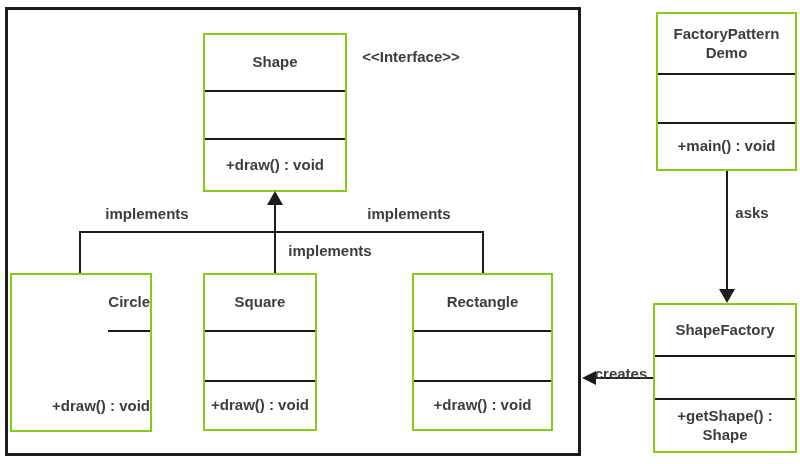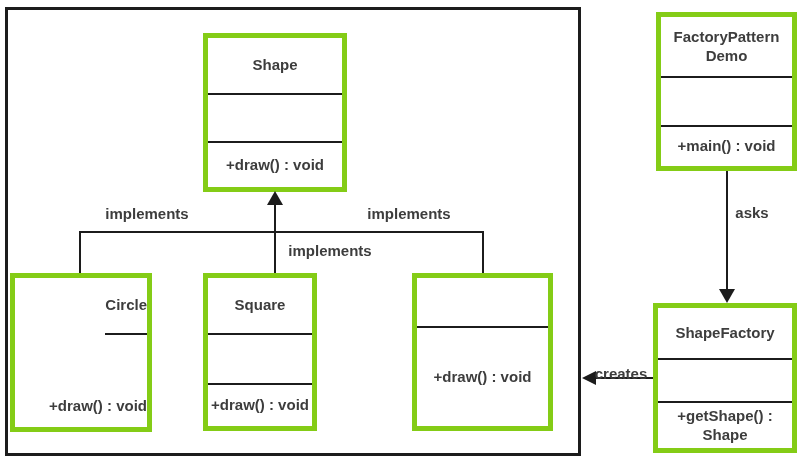--- a/index.html
+++ b/index.html
@@ -13,21 +13,21 @@
     height: 464px;
     background: #ffffff;
     overflow: hidden;
     font-family: "Liberation Sans", "DejaVu Sans", sans-serif;
     color: #3d3d3d;
   }
   
   .uml-box {
     position: absolute;
     box-sizing: border-box;
-    border: 5px solid #84cc16;
+    border: 2px solid #84cc16;
     background: #ffffff;
     display: flex;
     flex-direction: column;
   }
   .uml-sec {
     box-sizing: border-box;
     display: flex;
     align-items: center;
     justify-content: center;
     text-align: center;
@@ -90,34 +90,36 @@
 <div id="canvas">
 
   <div id="outer-frame"></div>
 
   <div class="uml-box" style="left:203px; top:33px; width:144px; height:159px;">
     <div class="uml-sec uml-title" style="height:57px;">Shape</div>
     <div class="uml-sec uml-attrs" style="height:48px;"></div>
     <div class="uml-sec uml-methods">+draw() : void</div>
   </div>
 
+  <div class="lbl" style="left:411px; top:48px;">&lt;&lt;Interface&gt;&gt;</div>
 
   <div class="uml-box" style="left:10px; top:273px; width:142px; height:159px;align-items:flex-end;">
     <div class="uml-sec uml-title" style="height:57px;">Circle</div>
     <div class="uml-sec uml-attrs" style="height:50px;"></div>
     <div class="uml-sec uml-methods">+draw() : void</div>
   </div>
 
   <div class="uml-box" style="left:203px; top:273px; width:114px; height:158px;">
     <div class="uml-sec uml-title" style="height:57px;">Square</div>
     <div class="uml-sec uml-attrs" style="height:50px;"></div>
     <div class="uml-sec uml-methods">+draw() : void</div>
   </div>
 
   <div class="uml-box" style="left:412px; top:273px; width:141px; height:158px;">
+    <div class="uml-sec uml-title" style="height:57px;">Rectangle</div>
     <div class="uml-sec uml-attrs" style="height:50px;"></div>
     <div class="uml-sec uml-methods">+draw() : void</div>
   </div>
 
   <div class="uml-box" style="left:656px; top:12px; width:141px; height:159px;">
     <div class="uml-sec uml-title" style="height:61px;">FactoryPattern
 Demo</div>
     <div class="uml-sec uml-attrs" style="height:49px;"></div>
     <div class="uml-sec uml-methods">+main() : void</div>
   </div>

